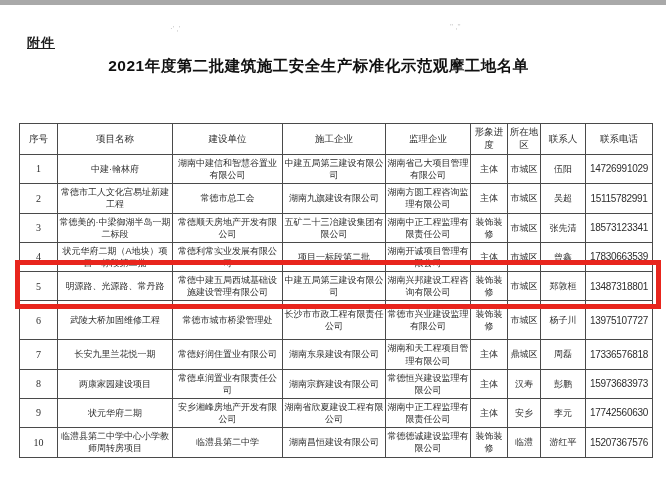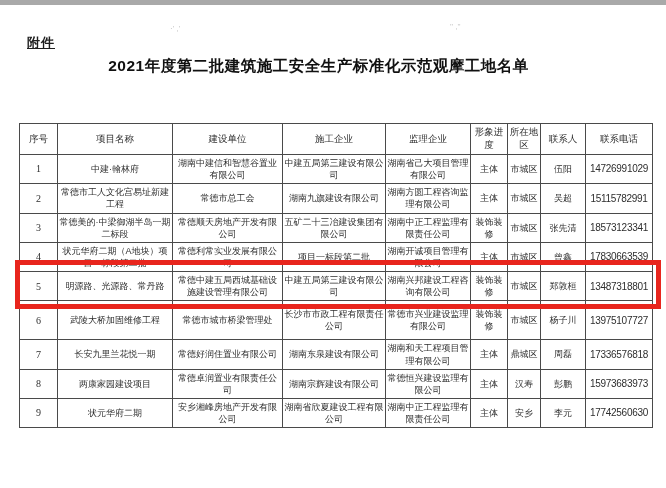--- a/index.html
+++ b/index.html
@@ -179,16 +179,27 @@
         <td class="no">9</td>
         <td>状元华府二期</td>
         <td>安乡湘峰房地产开发有限公司</td>
         <td>湖南省欣夏建设工程有限公司</td>
         <td>湖南中正工程监理有限责任公司</td>
         <td>主体</td>
         <td>安乡</td>
         <td>李元</td>
         <td class="phone">17742560630</td>
       </tr>
+      <tr>
+        <td class="no">10</td>
+        <td>临澧县第二中学中心小学教师周转房项目</td>
+        <td>临澧县第二中学</td>
+        <td>湖南昌恒建设有限公司</td>
+        <td>常德德诚建设监理有限公司</td>
+        <td>装饰装修</td>
+        <td>临澧</td>
+        <td>游红平</td>
+        <td class="phone">15207367576</td>
+      </tr>
     </tbody>
 </table>
 
 <div id="row-highlight" class="row-highlight" style="left: 15px; top: 259.906px; width: 636px; height: 39px; border-color: rgb(232, 37, 29);"></div>
 
 </body></html>

